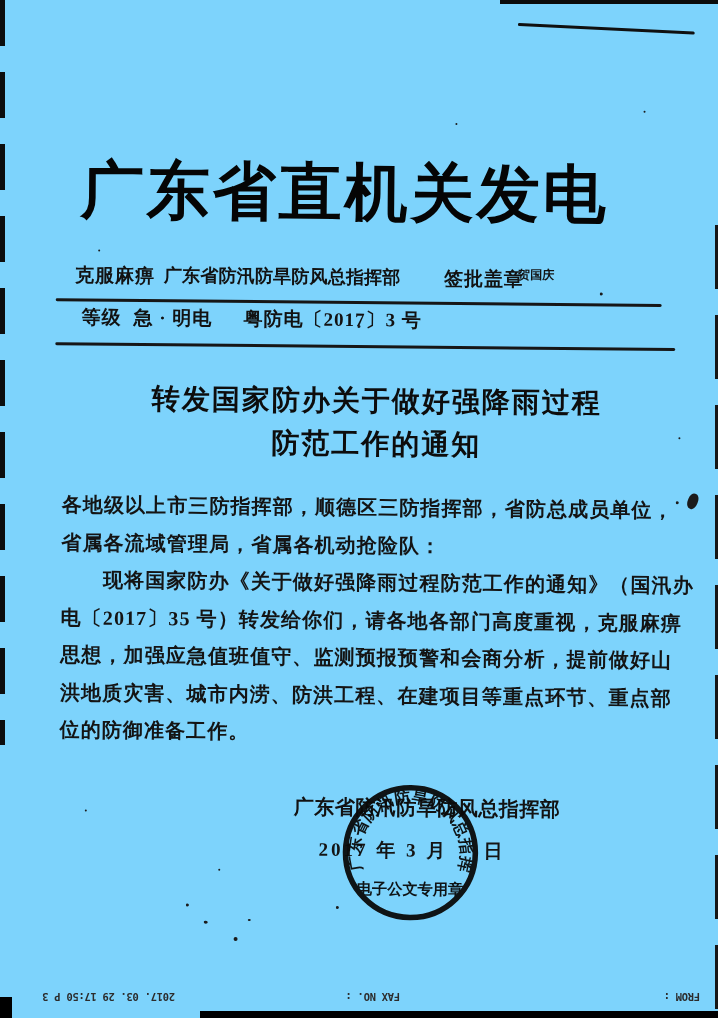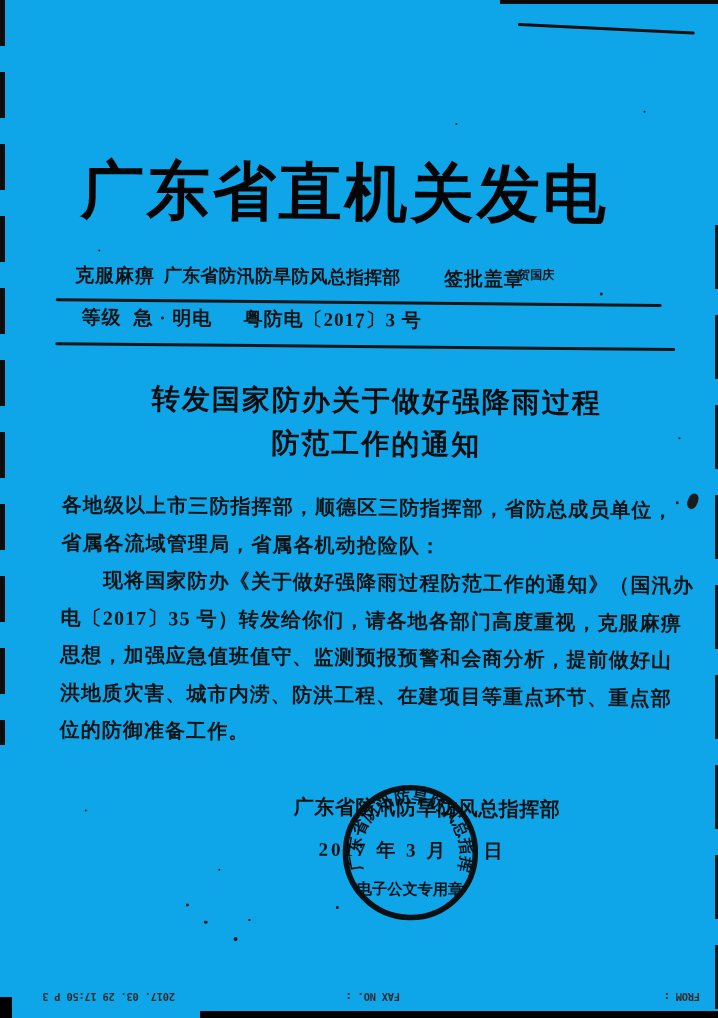--- a/index.html
+++ b/index.html
@@ -1,17 +1,17 @@
 <!DOCTYPE html>
 <html><head>
 <meta charset="utf-8">
 <style>
   html,body{margin:0;padding:0;background:#e8e8e8;}
   .page{
-    position:relative;width:718px;height:1018px;background:#0ea5e9;
+    position:relative;width:718px;height:1018px;background:#7dd3fc;
     overflow:hidden;font-family:"Liberation Serif","DejaVu Serif",serif;
     color:#111;
   }
   .tilt{position:absolute;inset:0;transform:rotate(0.55deg);transform-origin:350px 480px;}
   
   .masthead{
     position:absolute;top:150px;left:342px;transform:translateX(-50%);
     font-size:63px;font-weight:bold;white-space:nowrap;letter-spacing:3px;color:#050505;
   }
   

